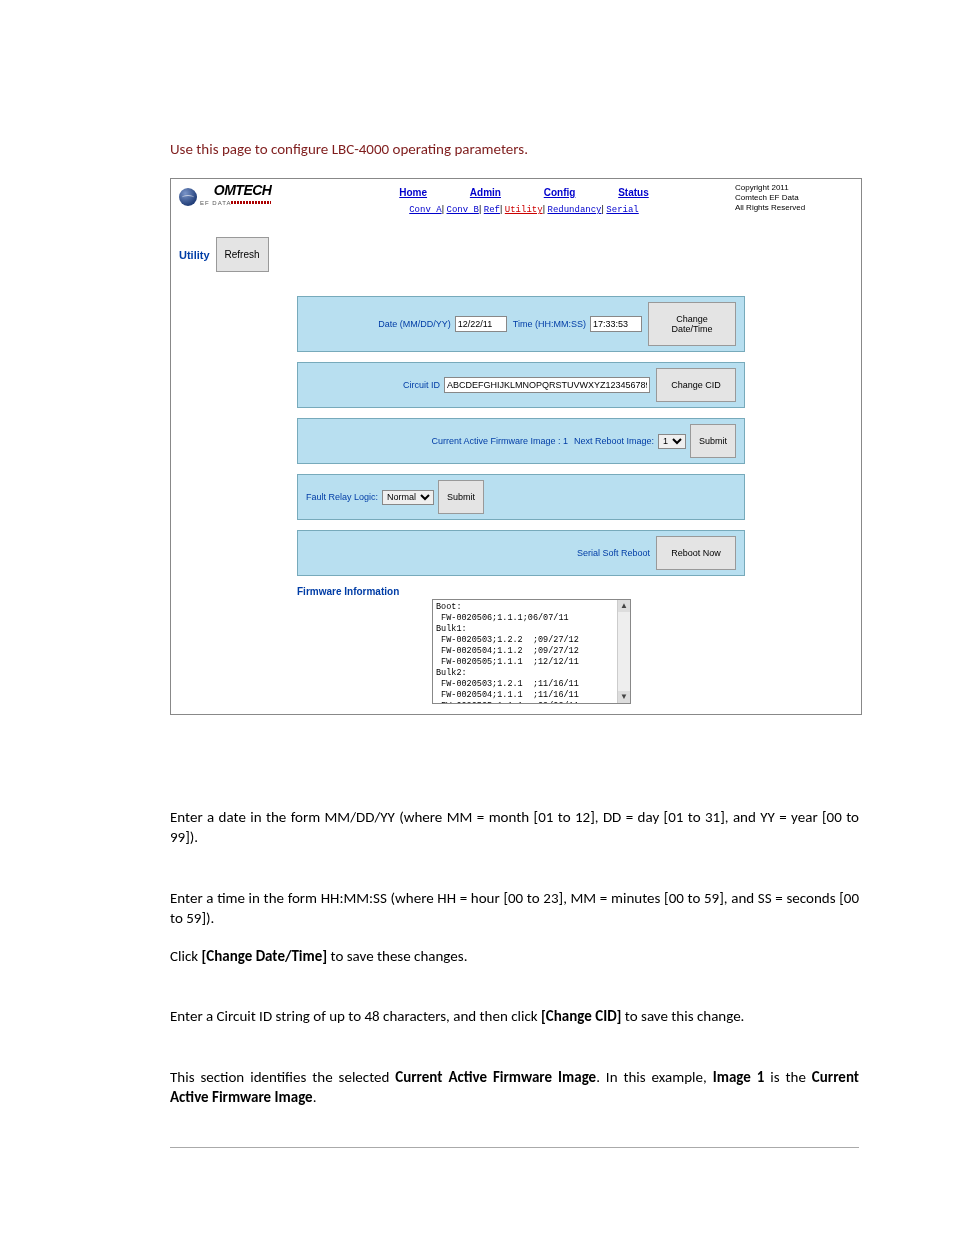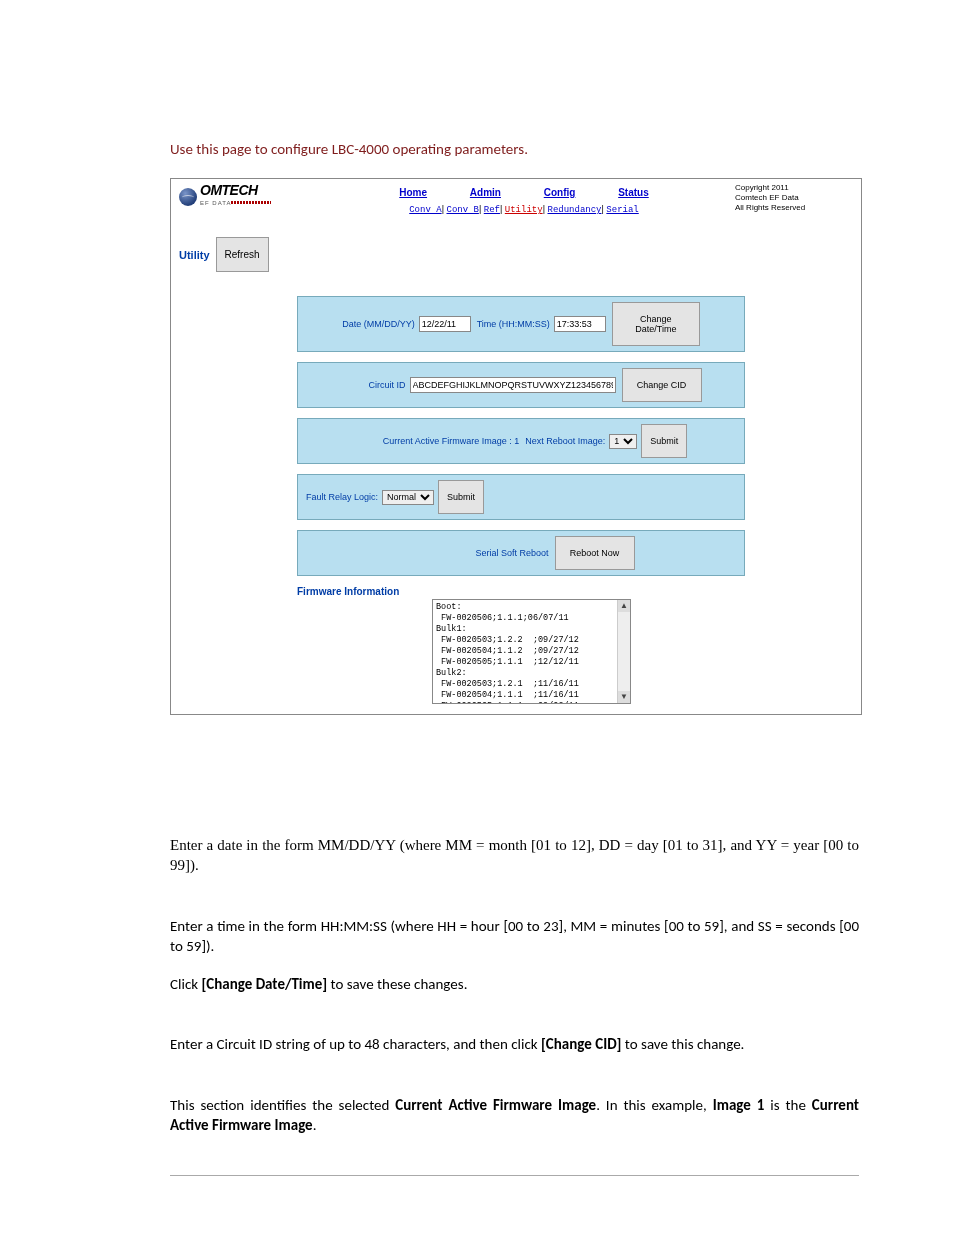--- a/index.html
+++ b/index.html
@@ -29,20 +29,21 @@
     color: #000;
     margin-bottom: 40px;
   }
   .ss-top {
     display: flex;
     align-items: flex-start;
   }
   .logo-area {
     flex: 0 0 130px;
     padding: 6px 4px 4px 8px;
+    text-align: right;
   }
   .logo-box {
     display: flex;
     align-items: center;
     font-family: Arial, sans-serif;
   }
   .logo-ball {
     width: 18px; height: 18px;
     border-radius: 50%;
     background: radial-gradient(circle at 35% 30%, #7a95c9 0%, #23407a 70%);
@@ -94,21 +95,21 @@
     background:#b8dff0;
     border:1px solid #7ab;
     padding:5px 8px;
     margin: 0 0 10px 118px;
     width: 430px;
     display:flex;
     align-items:center;
     font-size:9px;
     color:#003da6;
     gap:6px;
-    justify-content: center;
+    justify-content: flex-end;
   }
   .panel .group{display:flex;align-items:center;gap:4px;}
   .panel input[type=text]{
     font-size:9px; height:14px; border:1px solid #888; padding:0 2px;
     font-family: Arial, sans-serif;
   }
   .panel select{ font-size:9px; height:15px; border:1px solid #888;}
   .btn{
     background:#e4e4e4; border:1px solid #999;
     font-size:9px; padding:11px 8px; cursor:pointer;
@@ -144,21 +145,21 @@
     background:#ddd; font-size:8px; text-align:center; line-height:12px; color:#444;
   }
   .fw-scroll .up{top:0;}
   .fw-scroll .dn{bottom:0;}
   .body-text{
     font-size:15px; color:#000; line-height:1.35;
     margin: 0 0 18px 0;
     text-align: justify;
   }
   .body-text b{font-weight:bold;}
-  .gap-lg{ margin-top: 120px; font-family: Liberation Serif, serif;}
+  .gap-lg{ margin-top: 92px;}
   .gap-md{ margin-top: 40px;}
   .footer-line{
     border-top:1px solid #aaa;
     margin-top: 40px;
   }
 </style>
 </head>
 <body>
 
 <div class="page">

